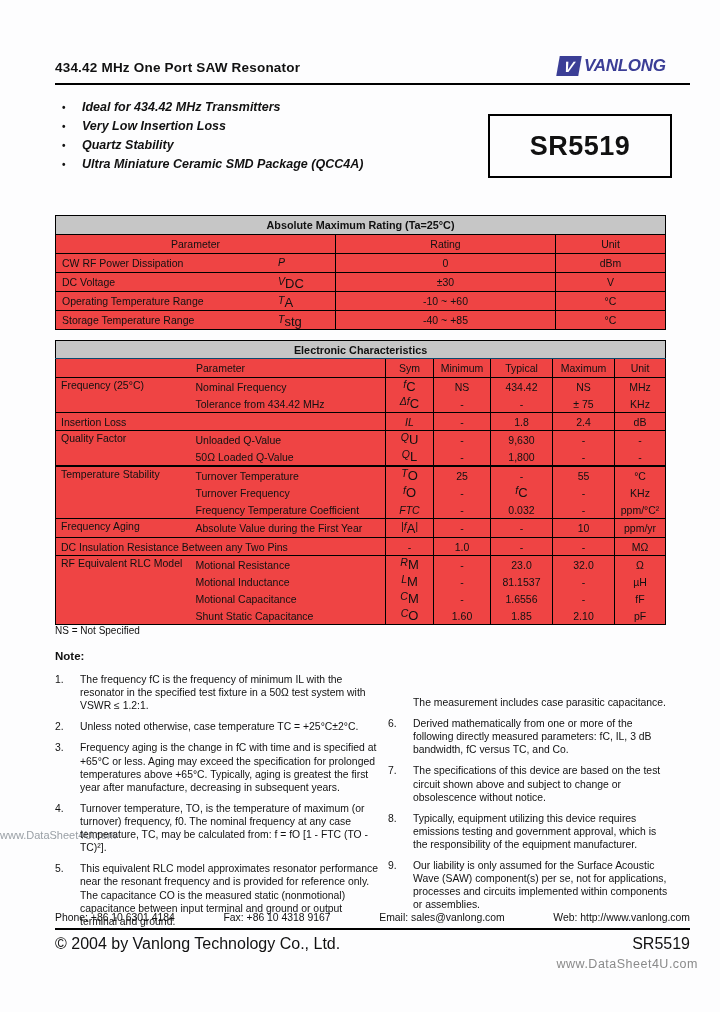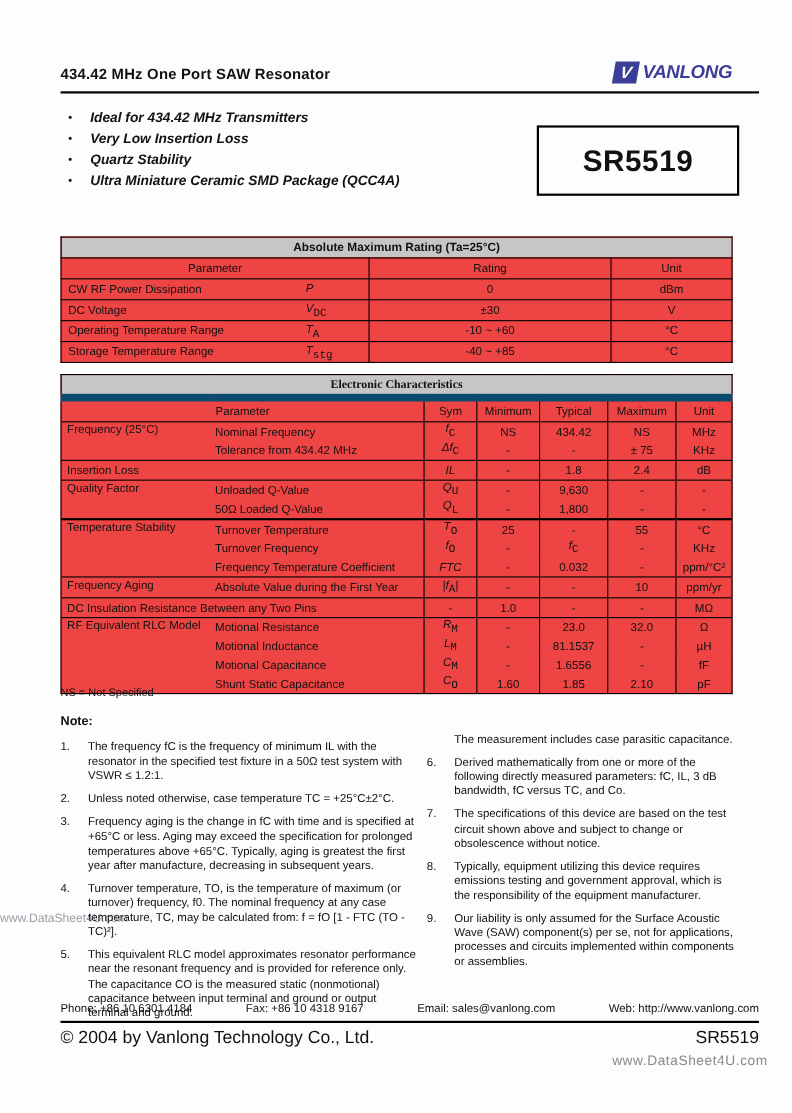--- a/index.html
+++ b/index.html
@@ -20,47 +20,47 @@
 
   
   .partbox{position:absolute;left:488px;top:114px;width:180px;height:60px;border:2px solid #000;display:flex;align-items:center;justify-content:center;font-size:27px;font-weight:bold;letter-spacing:.5px;}
 
   
   table{border-collapse:collapse;table-layout:fixed;background:#ef4444;}
   td{overflow:hidden;white-space:nowrap;}
   .ttl{background:#c6c6c6;font-weight:bold;text-align:center;font-size:10.8px;height:18px;}
   .c{text-align:center;}
   i{font-style:italic;}
-  sub{font-size:10px;font-family:Liberation Mono, monospace;}
+  sub{font-size:13px;}
 
   
   .t1{position:absolute;left:55px;top:215px;width:610px;font-size:10.5px;border:1.5px solid #000;}
   .t1 td{border:1px solid #000;height:18px;padding:0 6px;}
   .t1 .pcell{position:relative;}
   .t1 .pcell .sym{position:absolute;left:222px;top:2px;}
 
   
   .t2{position:absolute;left:55px;top:340px;width:610px;font-size:10.5px;border:1.5px solid #000;}
   .t2 td{height:17px;padding:0 5px;}
-  .t2 .ttl{border-bottom:7px solid #0c4a6e;font-family:Liberation Serif, serif;}
+  .t2 .ttl{border-bottom:1px solid #0c4a6e;}
   .t2 .hdr td{border-bottom:1px solid #000;text-align:center;height:18px;}
   .t2 .vb{border-left:1px solid #000;}
   .t2 tr.gs>td{border-top:1px solid #000;}
   .t2 tr.gs2>td{border-top:2px solid #000;}
   .t2 .g{vertical-align:top;padding-top:1px;}
 
   
   .ns-note{position:absolute;left:55px;top:625px;font-size:10px;}
   .note-head{position:absolute;left:55px;top:650px;font-size:11.5px;font-weight:bold;}
   .notes-left{position:absolute;left:55px;top:673px;width:324px;z-index:2;}
   .notes-right{position:absolute;left:388px;top:666px;width:282px;z-index:2;}
   .note{display:flex;margin-bottom:8px;font-size:10.4px;line-height:1.26;}
   .note .num{width:25px;flex:none;}
   .note .txt{flex:1;white-space:normal;}
-  .intro{margin-left:25px;margin-bottom:8px;font-size:10.4px;line-height:1.26;}
+  .intro{margin-left:25px;margin-bottom:8px;font-size:10.4px;line-height:1.26;margin-top:30px;}
 
   
   .wm-left{position:absolute;left:0;top:829px;font-size:11px;color:#9aa0a6;z-index:1;}
   .wm-bottom{position:absolute;right:22px;top:957px;font-size:12.5px;color:#8a8a8a;letter-spacing:.5px;}
 
   
   .f-contacts{position:absolute;left:55px;top:912px;width:635px;display:flex;justify-content:space-between;font-size:10.4px;}
   .f-rule{position:absolute;left:55px;top:928px;width:635px;height:2px;background:#000;}
   .f-bottom{position:absolute;left:55px;top:935px;width:635px;display:flex;justify-content:space-between;font-size:16px;}
 </style>

